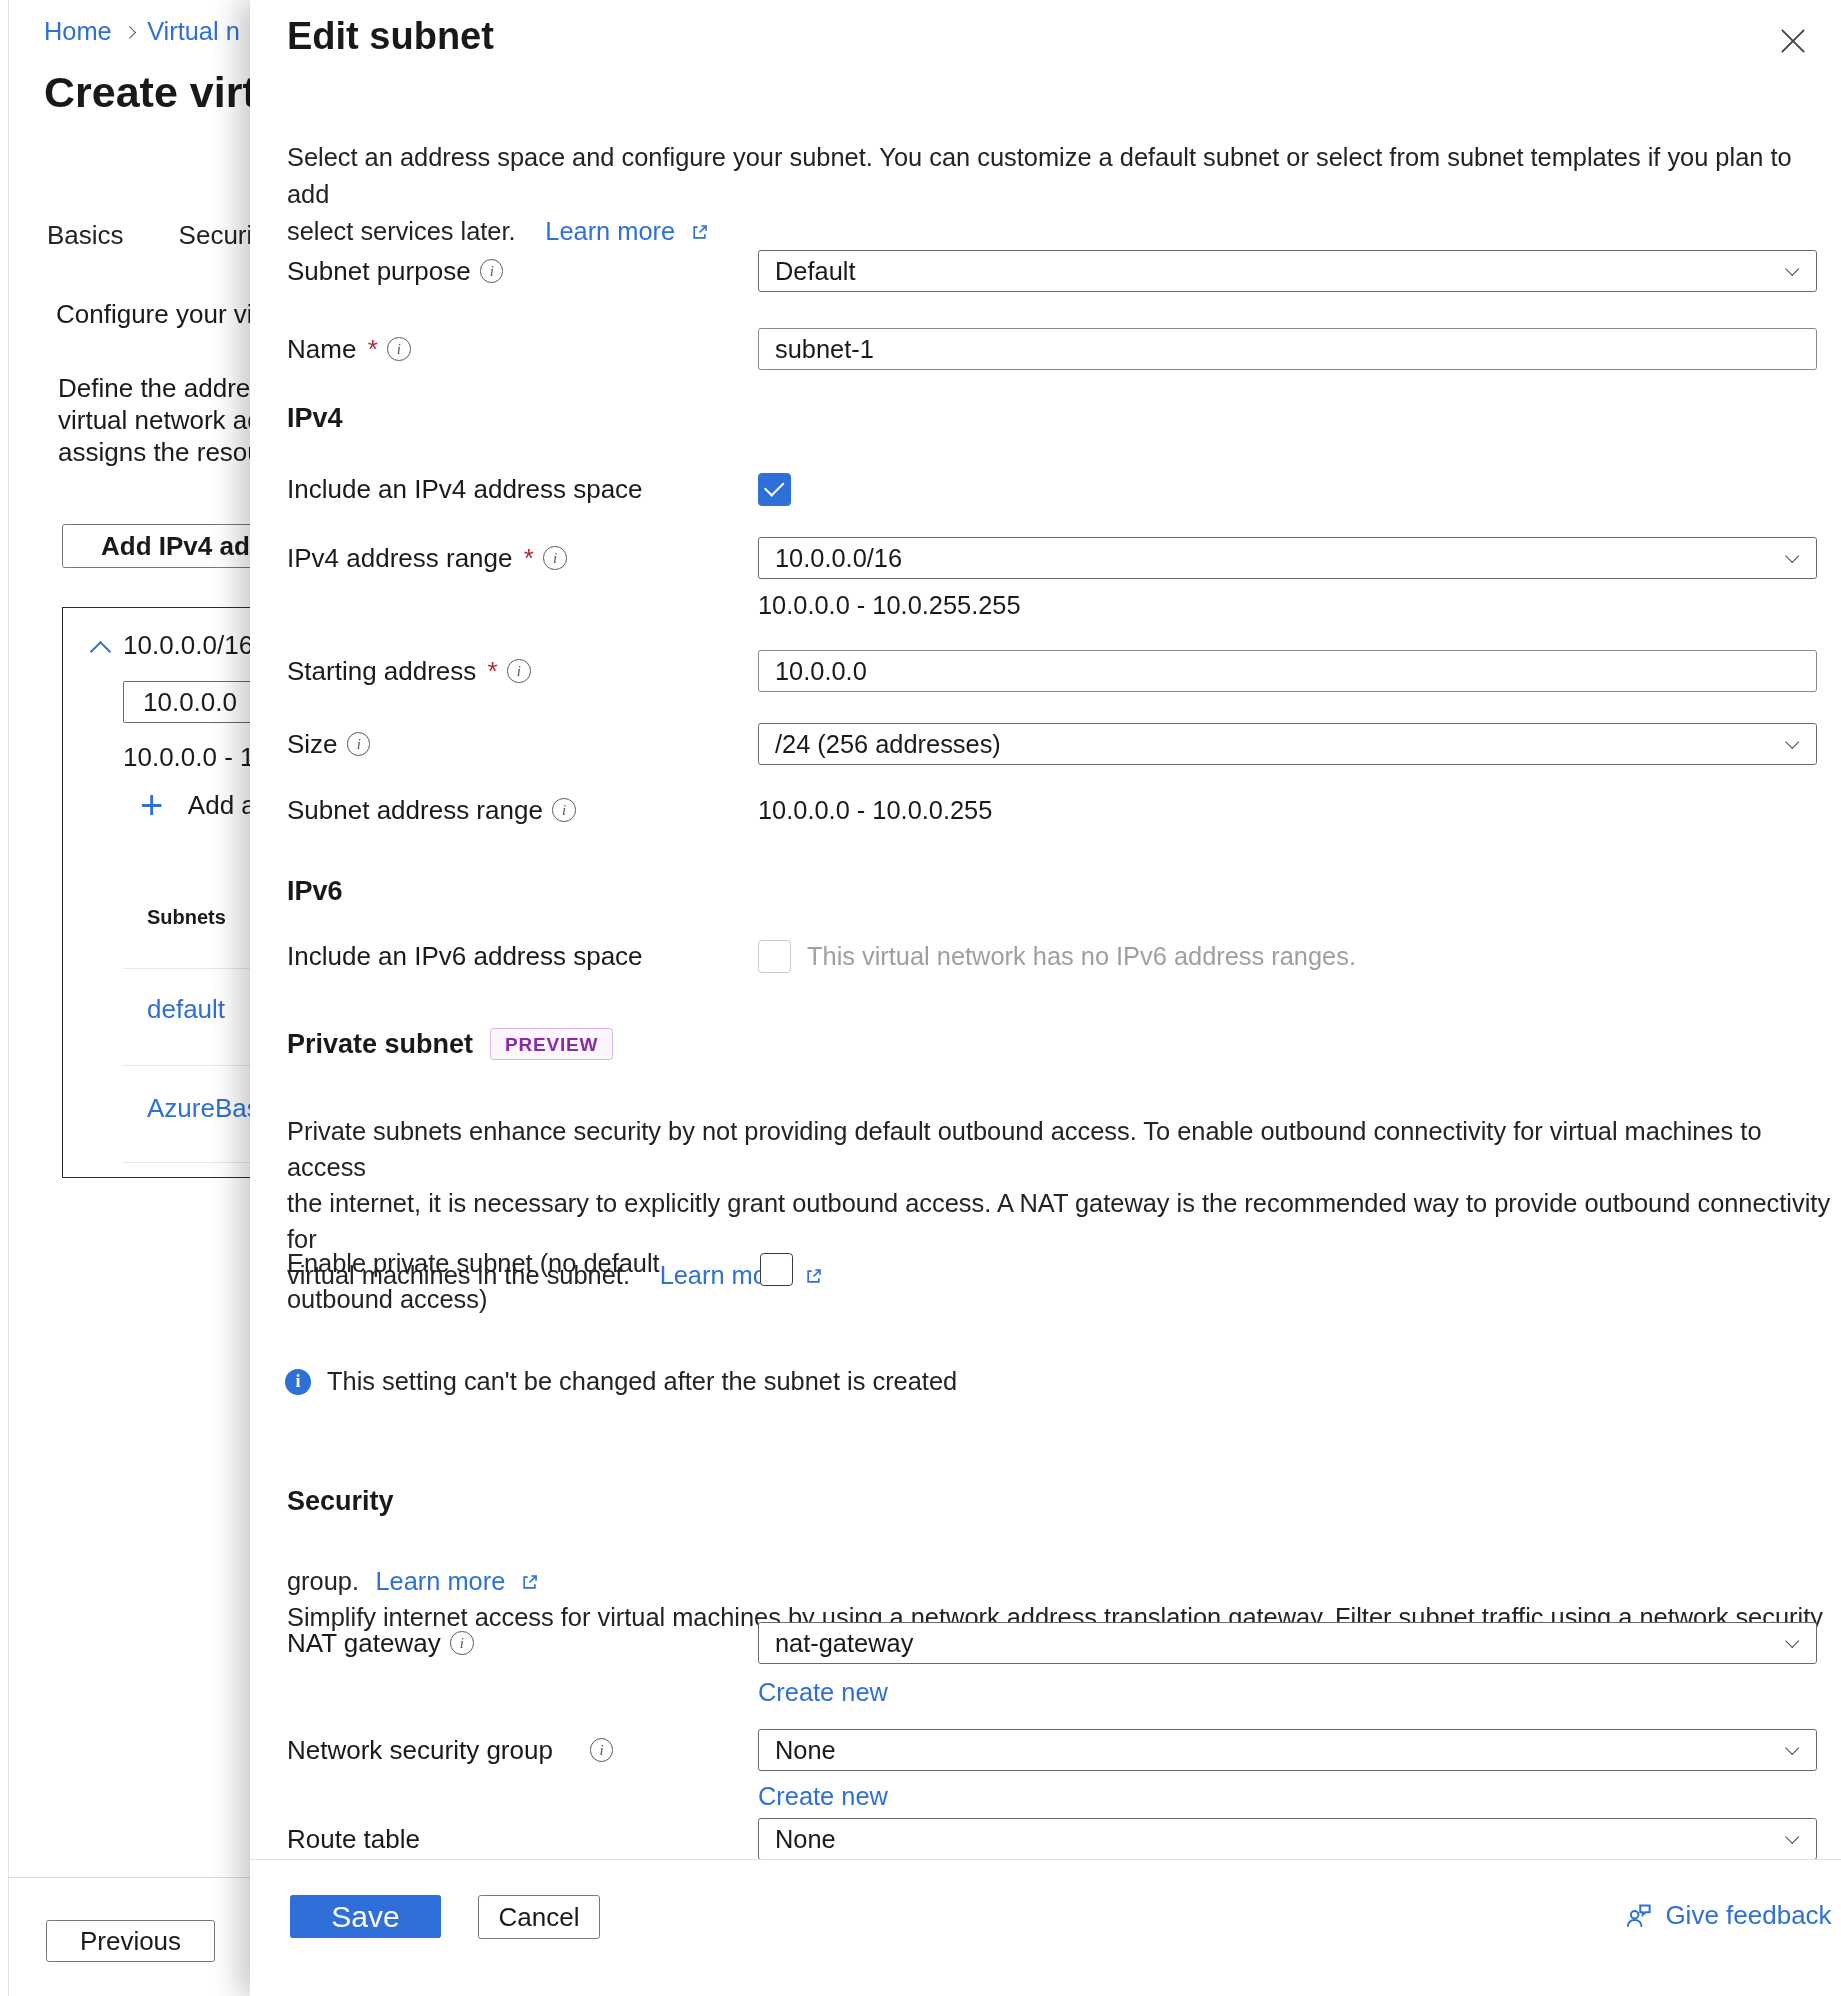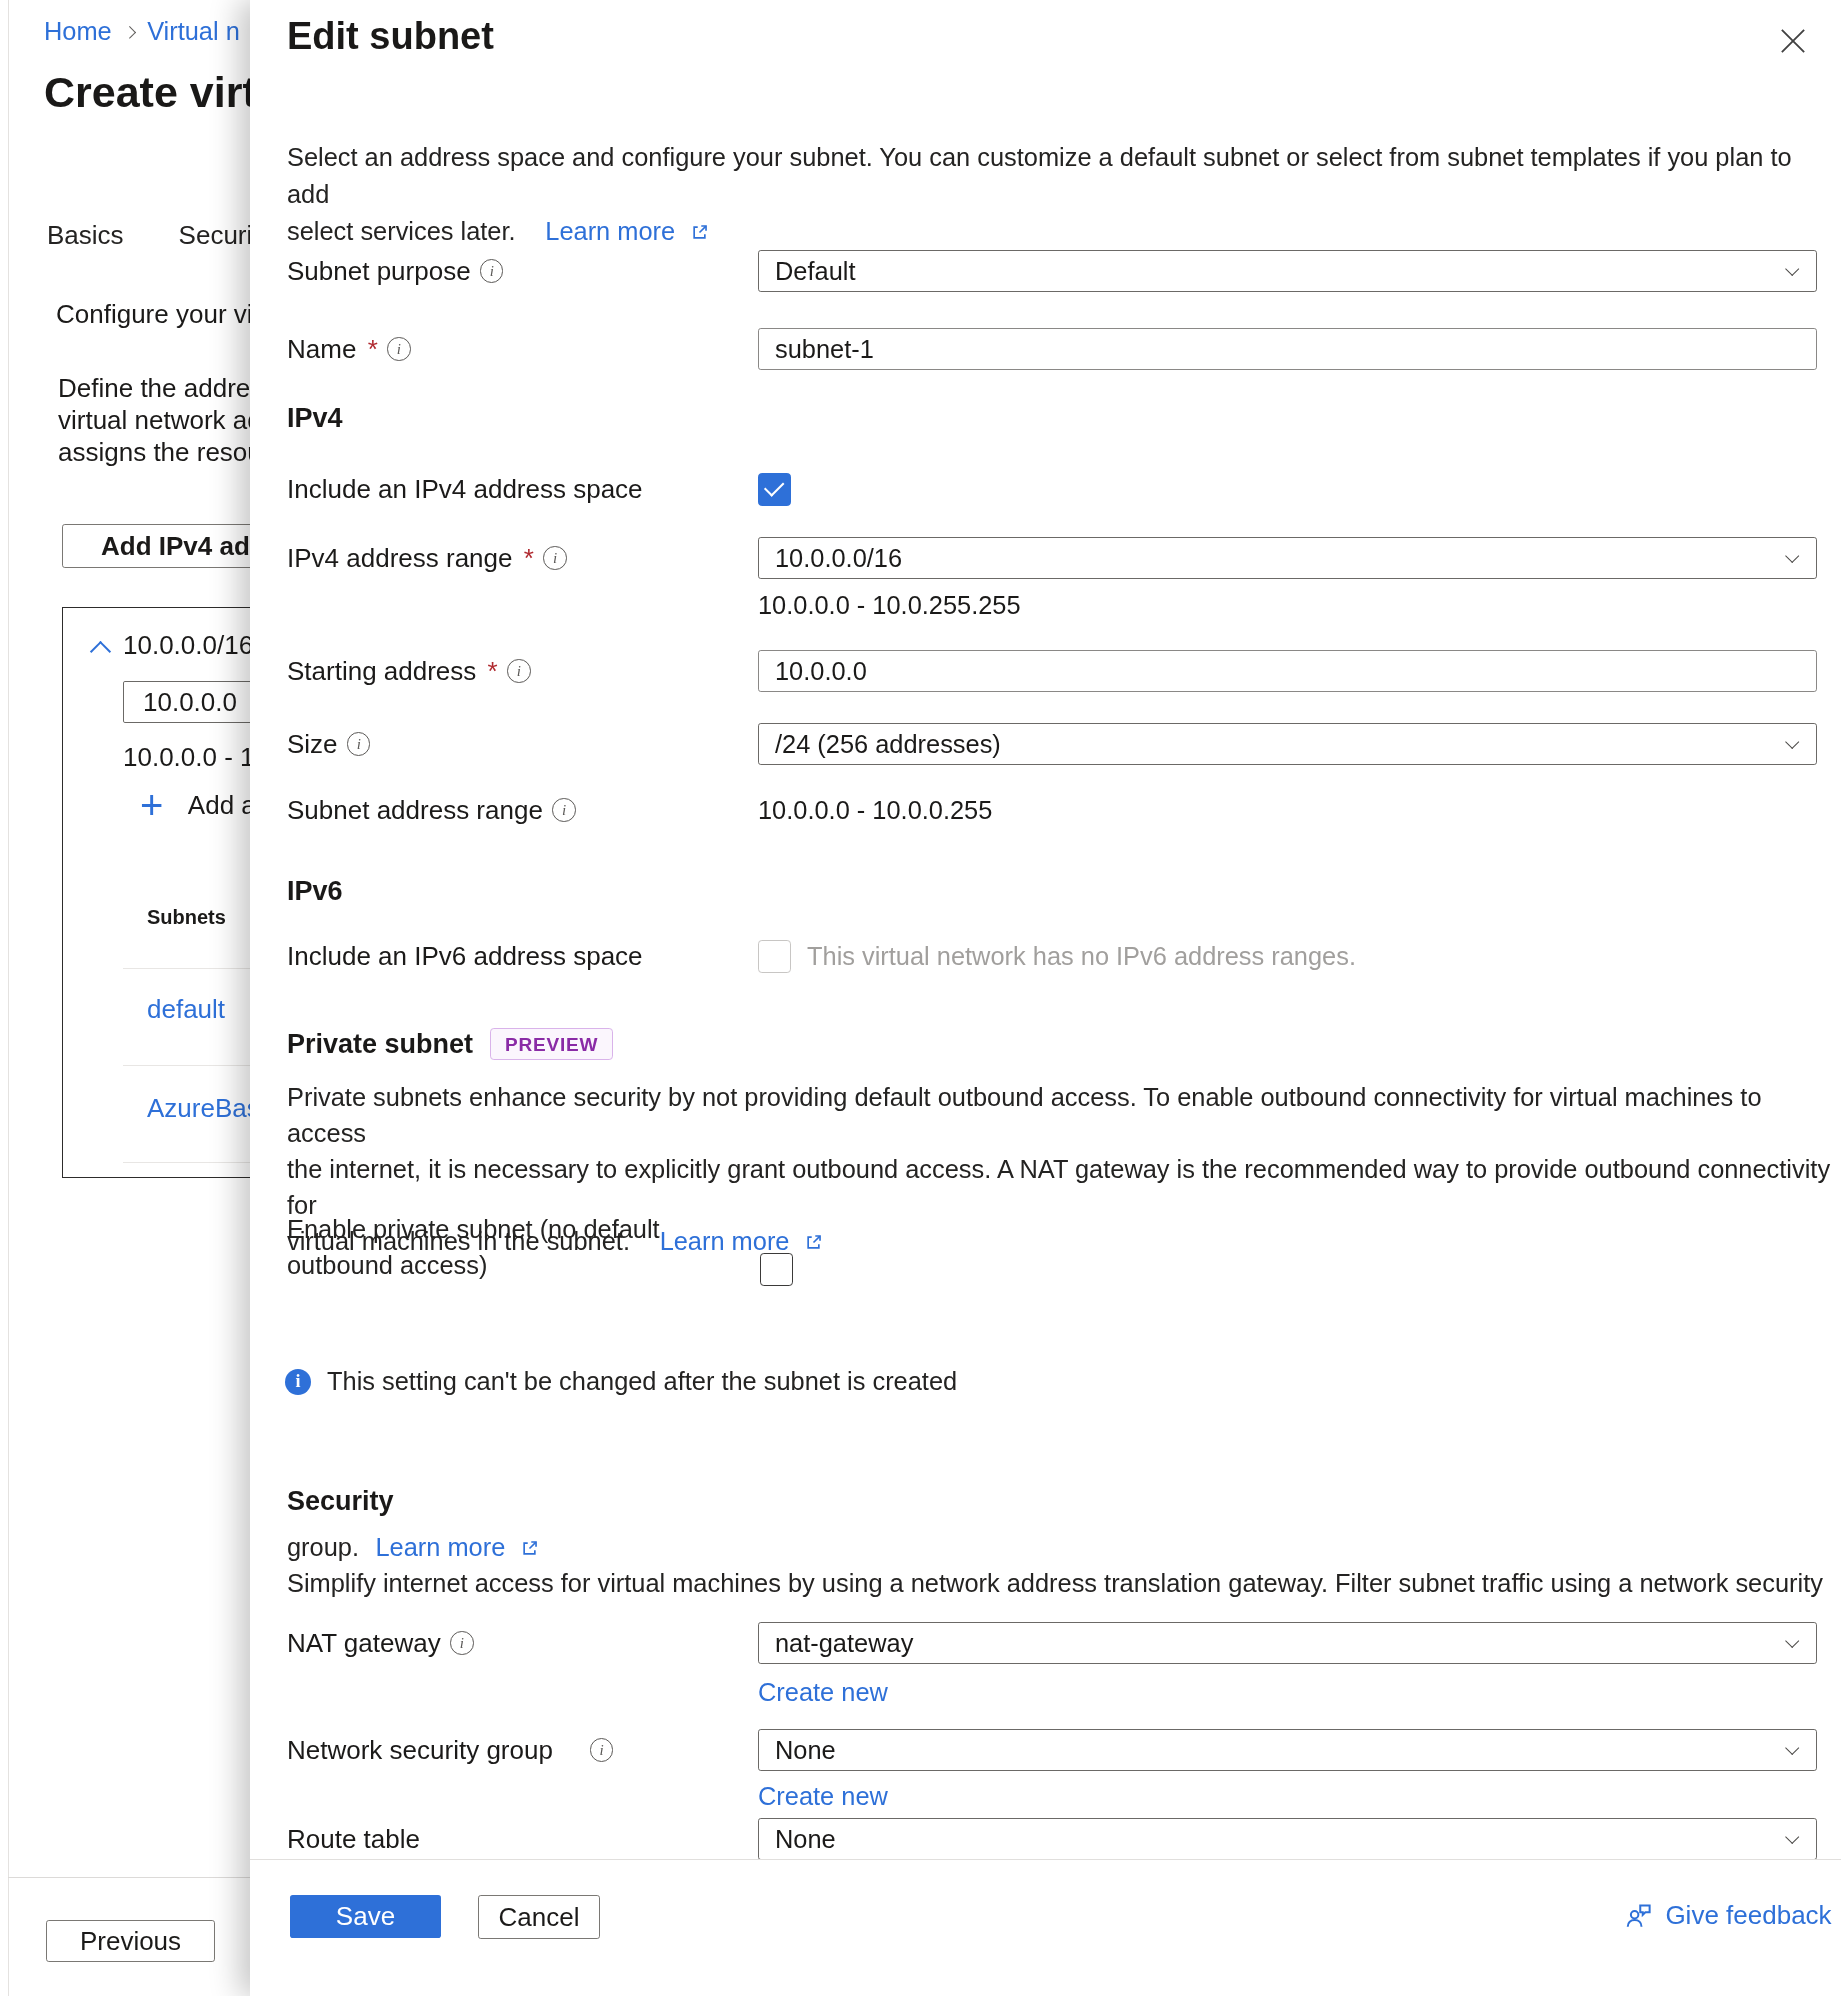--- a/index.html
+++ b/index.html
@@ -44,31 +44,31 @@
          border-radius:2.8px; background:#fff; display:flex; align-items:center; padding:0 47px 0 16px;
          font-size:25.4px; color:#1b1a19; }
   .chev-dn { position:absolute; right:19px; top:13px; width:10.4px; height:10.4px;
              border-right:1.9px solid #4c4a48; border-bottom:1.9px solid #4c4a48; transform:rotate(45deg); }
   .heading { position:absolute; left:37px; font-size:27px; font-weight:600; color:#1a1918; }
   .checkbox { position:absolute; width:33px; height:33px; border:1.9px solid #3b3a39; border-radius:3.8px; background:#fff; }
   .checkbox.checked { background:#2e70d8; border-color:#2e70d8; }
   .checkbox.checked::after { content:''; position:absolute; left:5.6px; top:6.6px; width:16px; height:8.5px;
                              border-left:2.8px solid #fff; border-bottom:2.8px solid #fff; transform:rotate(-45deg); }
   .checkbox.disabled { border:1.9px solid #c8c6c4; }
-  .para { position:absolute; left:37px; font-size:25.4px; line-height:36px; color:#242322; }
+  .para { position:absolute; left:37px; font-size:25.4px; line-height:36px; color:#242322;margin-top:34px; }
   .badge-preview { display:inline-flex; align-items:center; margin-left:17px; padding:4.7px 14px 3.8px;
                    border:1.4px solid #d9b3ea; border-radius:3.8px; background:#fbf6fd; color:#8a2ba6;
                    font-size:19px; font-weight:700; letter-spacing:0.8px; }
   .info-b { width:26px; height:26px; border-radius:50%; background:#2e70d8; color:#fff; flex:0 0 auto;
             display:flex; align-items:center; justify-content:center; font-size:18px; font-weight:700;
             font-family:"Liberation Serif", serif; }
   #panel-footer { position:absolute; left:0; bottom:0; width:100%; height:137px; background:#fff;
                   border-top:1.4px solid #e1dfdd; }
   .btn-primary { position:absolute; left:40px; top:35px; width:151px; height:43px; background:#2e70d8;
-                 border:none; border-radius:2.8px; color:#fff; font-size:26px;
+                 border:none; border-radius:2.8px; color:#fff; font-size:30px;
                  display:flex; align-items:center; justify-content:center; cursor:pointer; }
   .btn-cancel { position:absolute; left:228px; top:35px; width:122px; height:44px; }
   .grey { color:#a19f9d; }
   .ext-icon { margin-left:7.5px; vertical-align:-1.9px; }
 </style>
 </head>
 <body>
 
 <div id="page">
   <div class="vline"></div>

